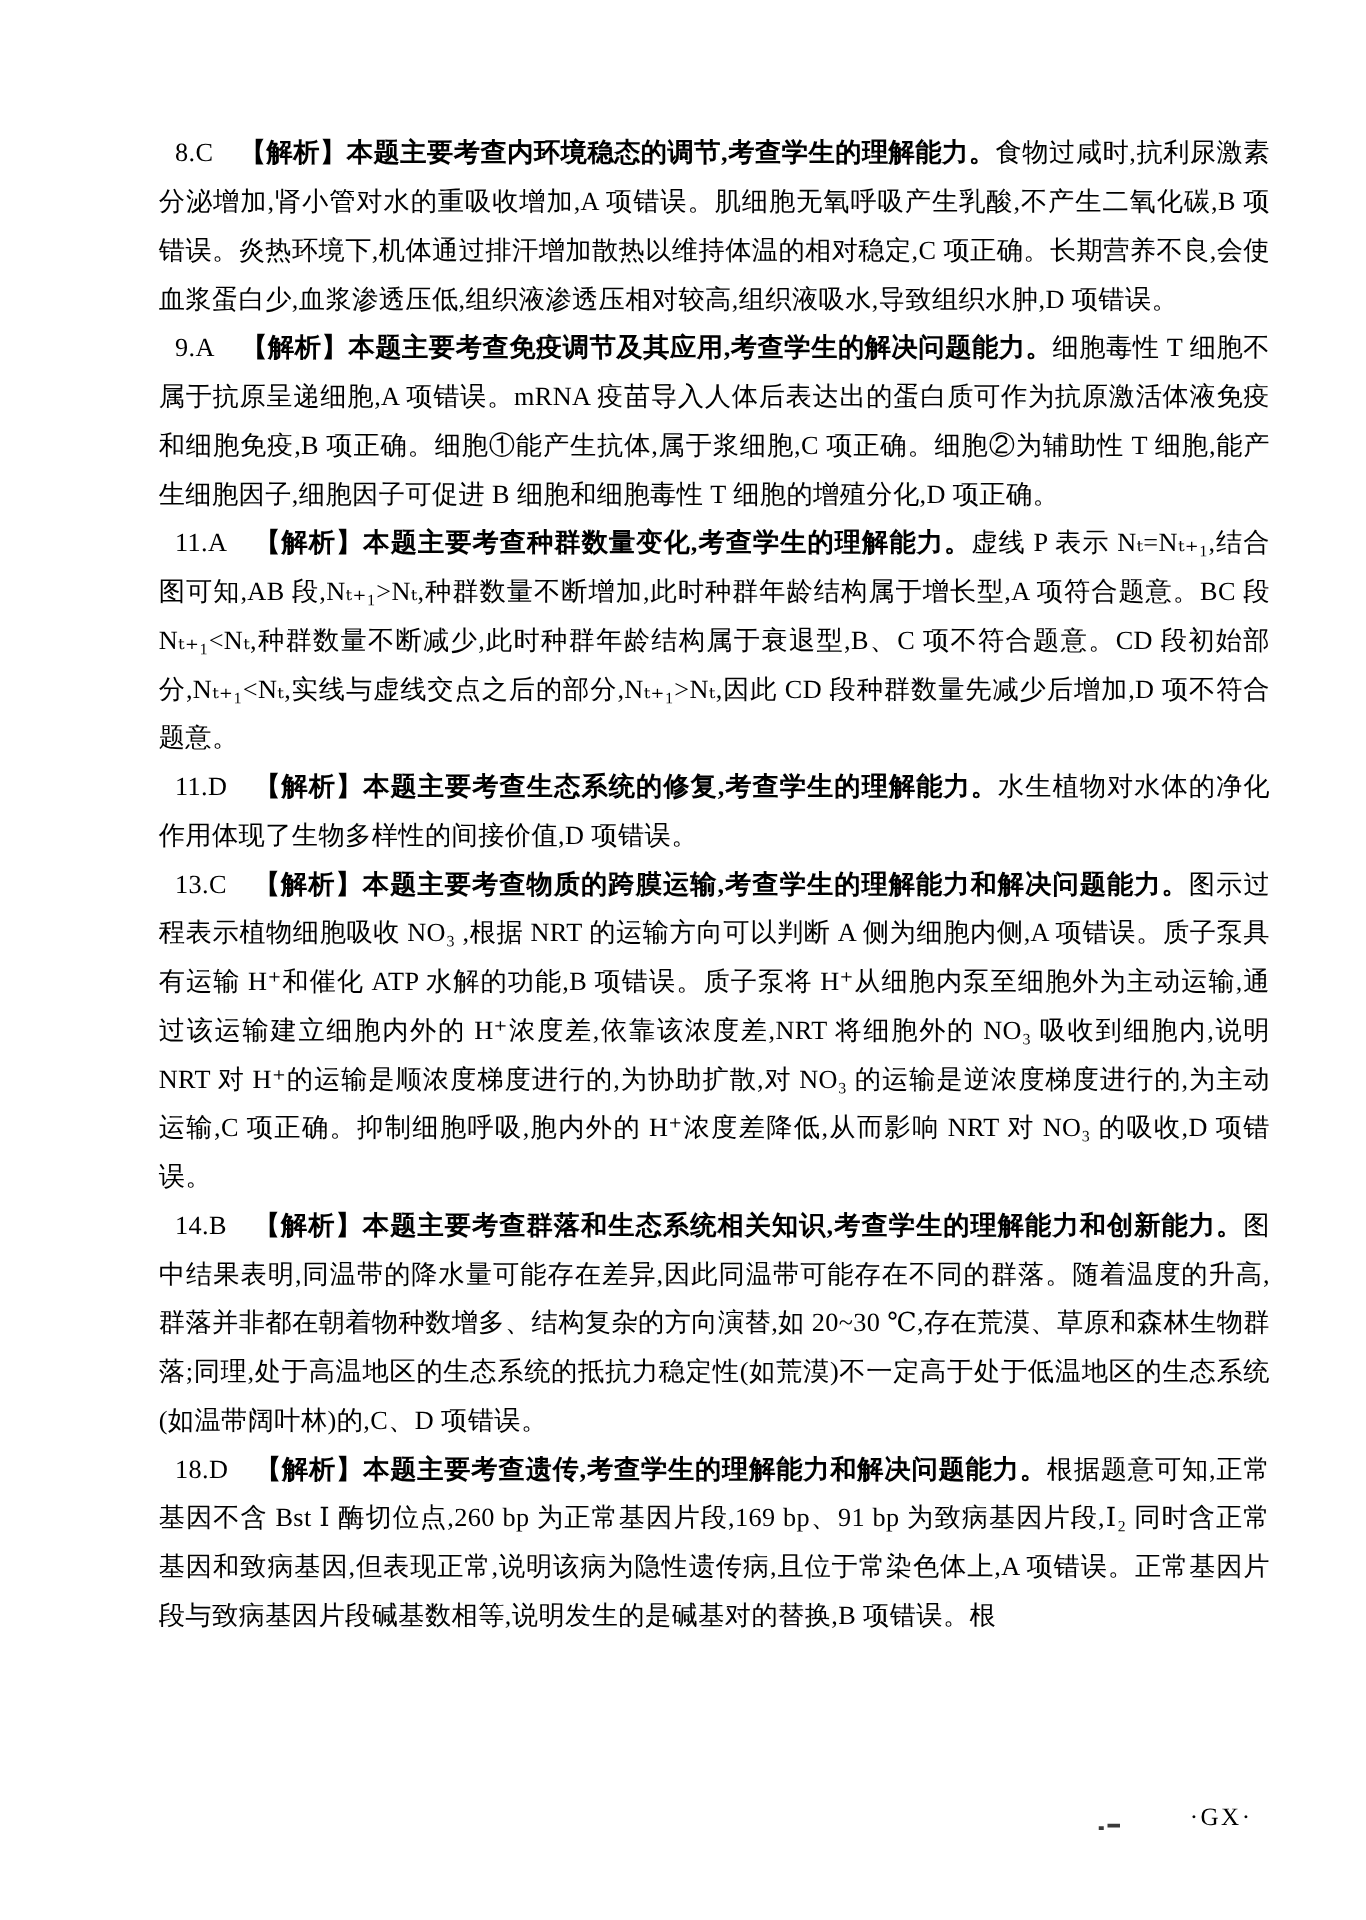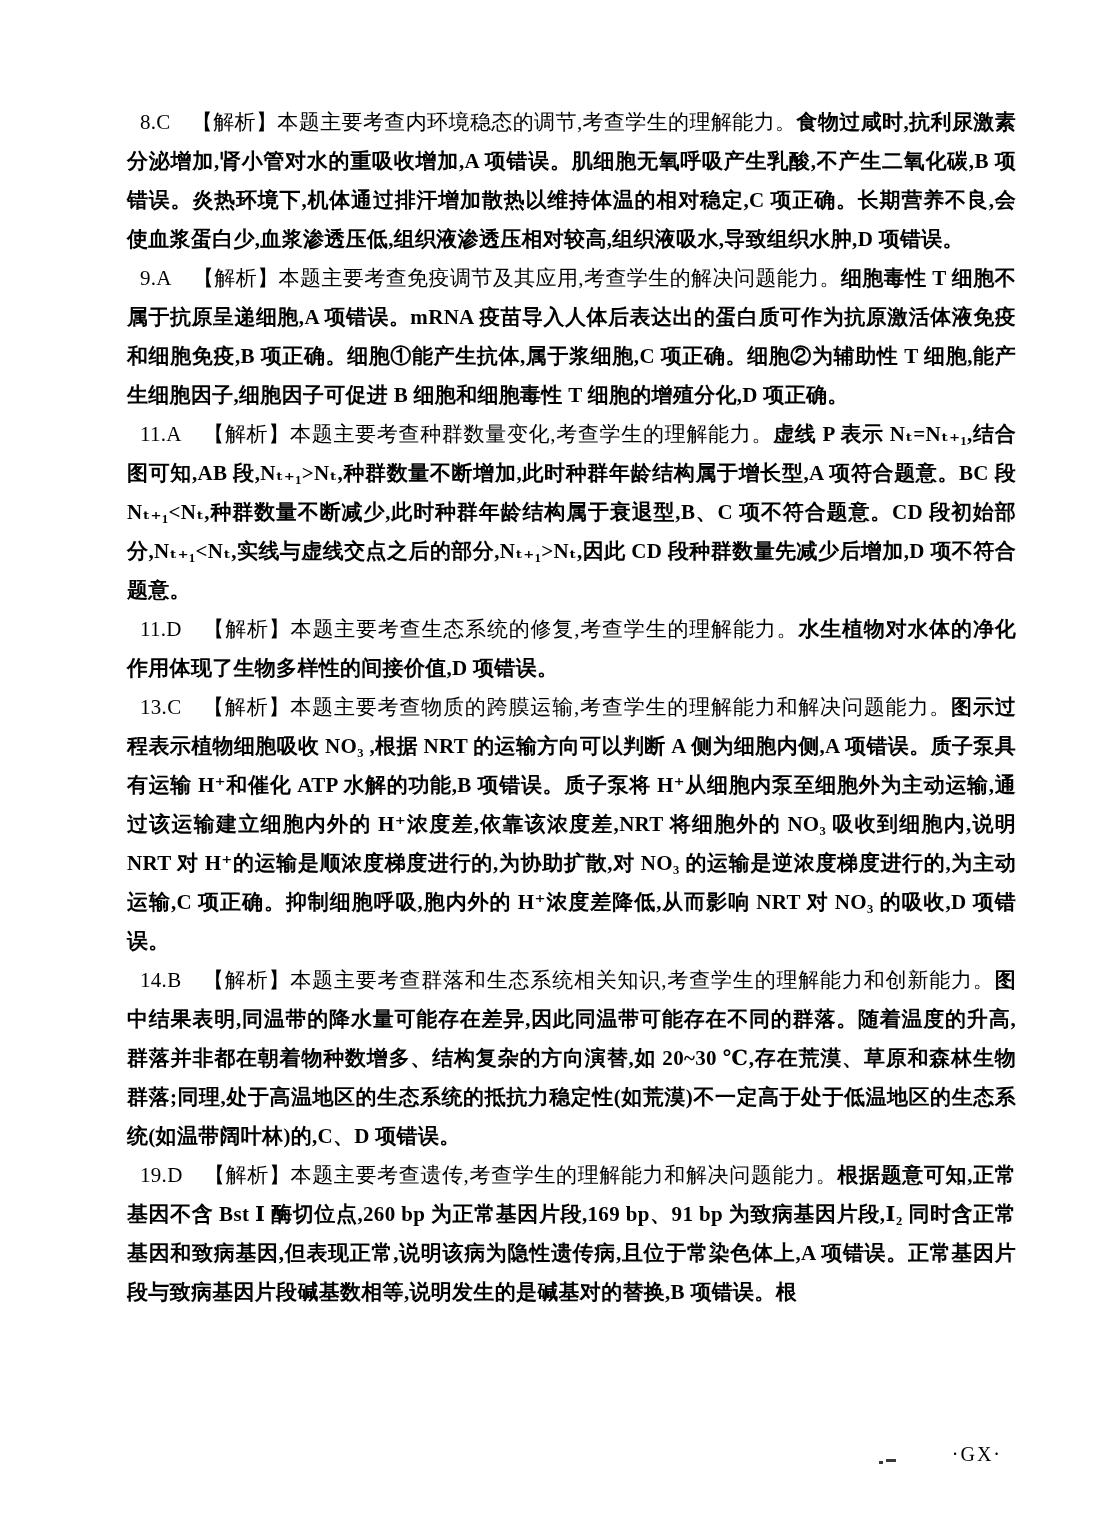--- a/index.html
+++ b/index.html
@@ -29,24 +29,24 @@
     padding-left: 27px;
     text-indent: -27px;
     letter-spacing: 0.3px;
   }
   .num {
     margin-right: 21px;
     white-space: nowrap;
     margin-left: 40px;
   }
   .lead {
-    font-weight: 400;
+    font-weight: 700;
   }
   .body-text {
-    font-weight: 700;
+    font-weight: 400;
   }
   .footer-center {
     position: absolute;
     left: 0;
     right: 0;
     top: 1441px;
     text-align: center;
     font-size: 20px;
     line-height: 26px;
   }
@@ -100,21 +100,21 @@
 
     <div class="item">
       <span class="num">13.C</span><span class="lead">【解析】本题主要考查物质的跨膜运输,考查学生的理解能力和解决问题能力。</span><span class="body-text">图示过程表示植物细胞吸收 NO₃ ,根据 NRT 的运输方向可以判断 A 侧为细胞内侧,A 项错误。质子泵具有运输 H⁺和催化 ATP 水解的功能,B 项错误。质子泵将 H⁺从细胞内泵至细胞外为主动运输,通过该运输建立细胞内外的 H⁺浓度差,依靠该浓度差,NRT 将细胞外的 NO₃ 吸收到细胞内,说明 NRT 对 H⁺的运输是顺浓度梯度进行的,为协助扩散,对 NO₃ 的运输是逆浓度梯度进行的,为主动运输,C 项正确。抑制细胞呼吸,胞内外的 H⁺浓度差降低,从而影响 NRT 对 NO₃ 的吸收,D 项错误。</span>
     </div>
 
     <div class="item">
       <span class="num">14.B</span><span class="lead">【解析】本题主要考查群落和生态系统相关知识,考查学生的理解能力和创新能力。</span><span class="body-text">图中结果表明,同温带的降水量可能存在差异,因此同温带可能存在不同的群落。随着温度的升高,群落并非都在朝着物种数增多、结构复杂的方向演替,如 20~30 ℃,存在荒漠、草原和森林生物群落;同理,处于高温地区的生态系统的抵抗力稳定性(如荒漠)不一定高于处于低温地区的生态系统(如温带阔叶林)的,C、D 项错误。</span>
     </div>
 
     <div class="item">
-      <span class="num">19.D</span><span class="lead">【解析】本题主要考查遗传,考查学生的理解能力和解决问题能力。</span><span class="body-text">根据题意可知,正常基因不含 Bst Ⅰ 酶切位点,260 bp 为正常基因片段,169 bp、91 bp 为致病基因片段,Ⅰ₂ 同时含正常基因和致病基因,但表现正常,说明该病为隐性遗传病,且位于常染色体上,A 项错误。正常基因片段与致病基因片段碱基数相等,说明发生的是碱基对的替换,B 项错误。根</span>
+      <span class="num">18.D</span><span class="lead">【解析】本题主要考查遗传,考查学生的理解能力和解决问题能力。</span><span class="body-text">根据题意可知,正常基因不含 Bst Ⅰ 酶切位点,260 bp 为正常基因片段,169 bp、91 bp 为致病基因片段,Ⅰ₂ 同时含正常基因和致病基因,但表现正常,说明该病为隐性遗传病,且位于常染色体上,A 项错误。正常基因片段与致病基因片段碱基数相等,说明发生的是碱基对的替换,B 项错误。根</span>
     </div>
 
   </div>
 
   <div class="footer-code">·GX·</div>
   <div class="artifact-dot"></div>
   <div class="artifact-dash"></div>
 </div>
 
 </body></html>

